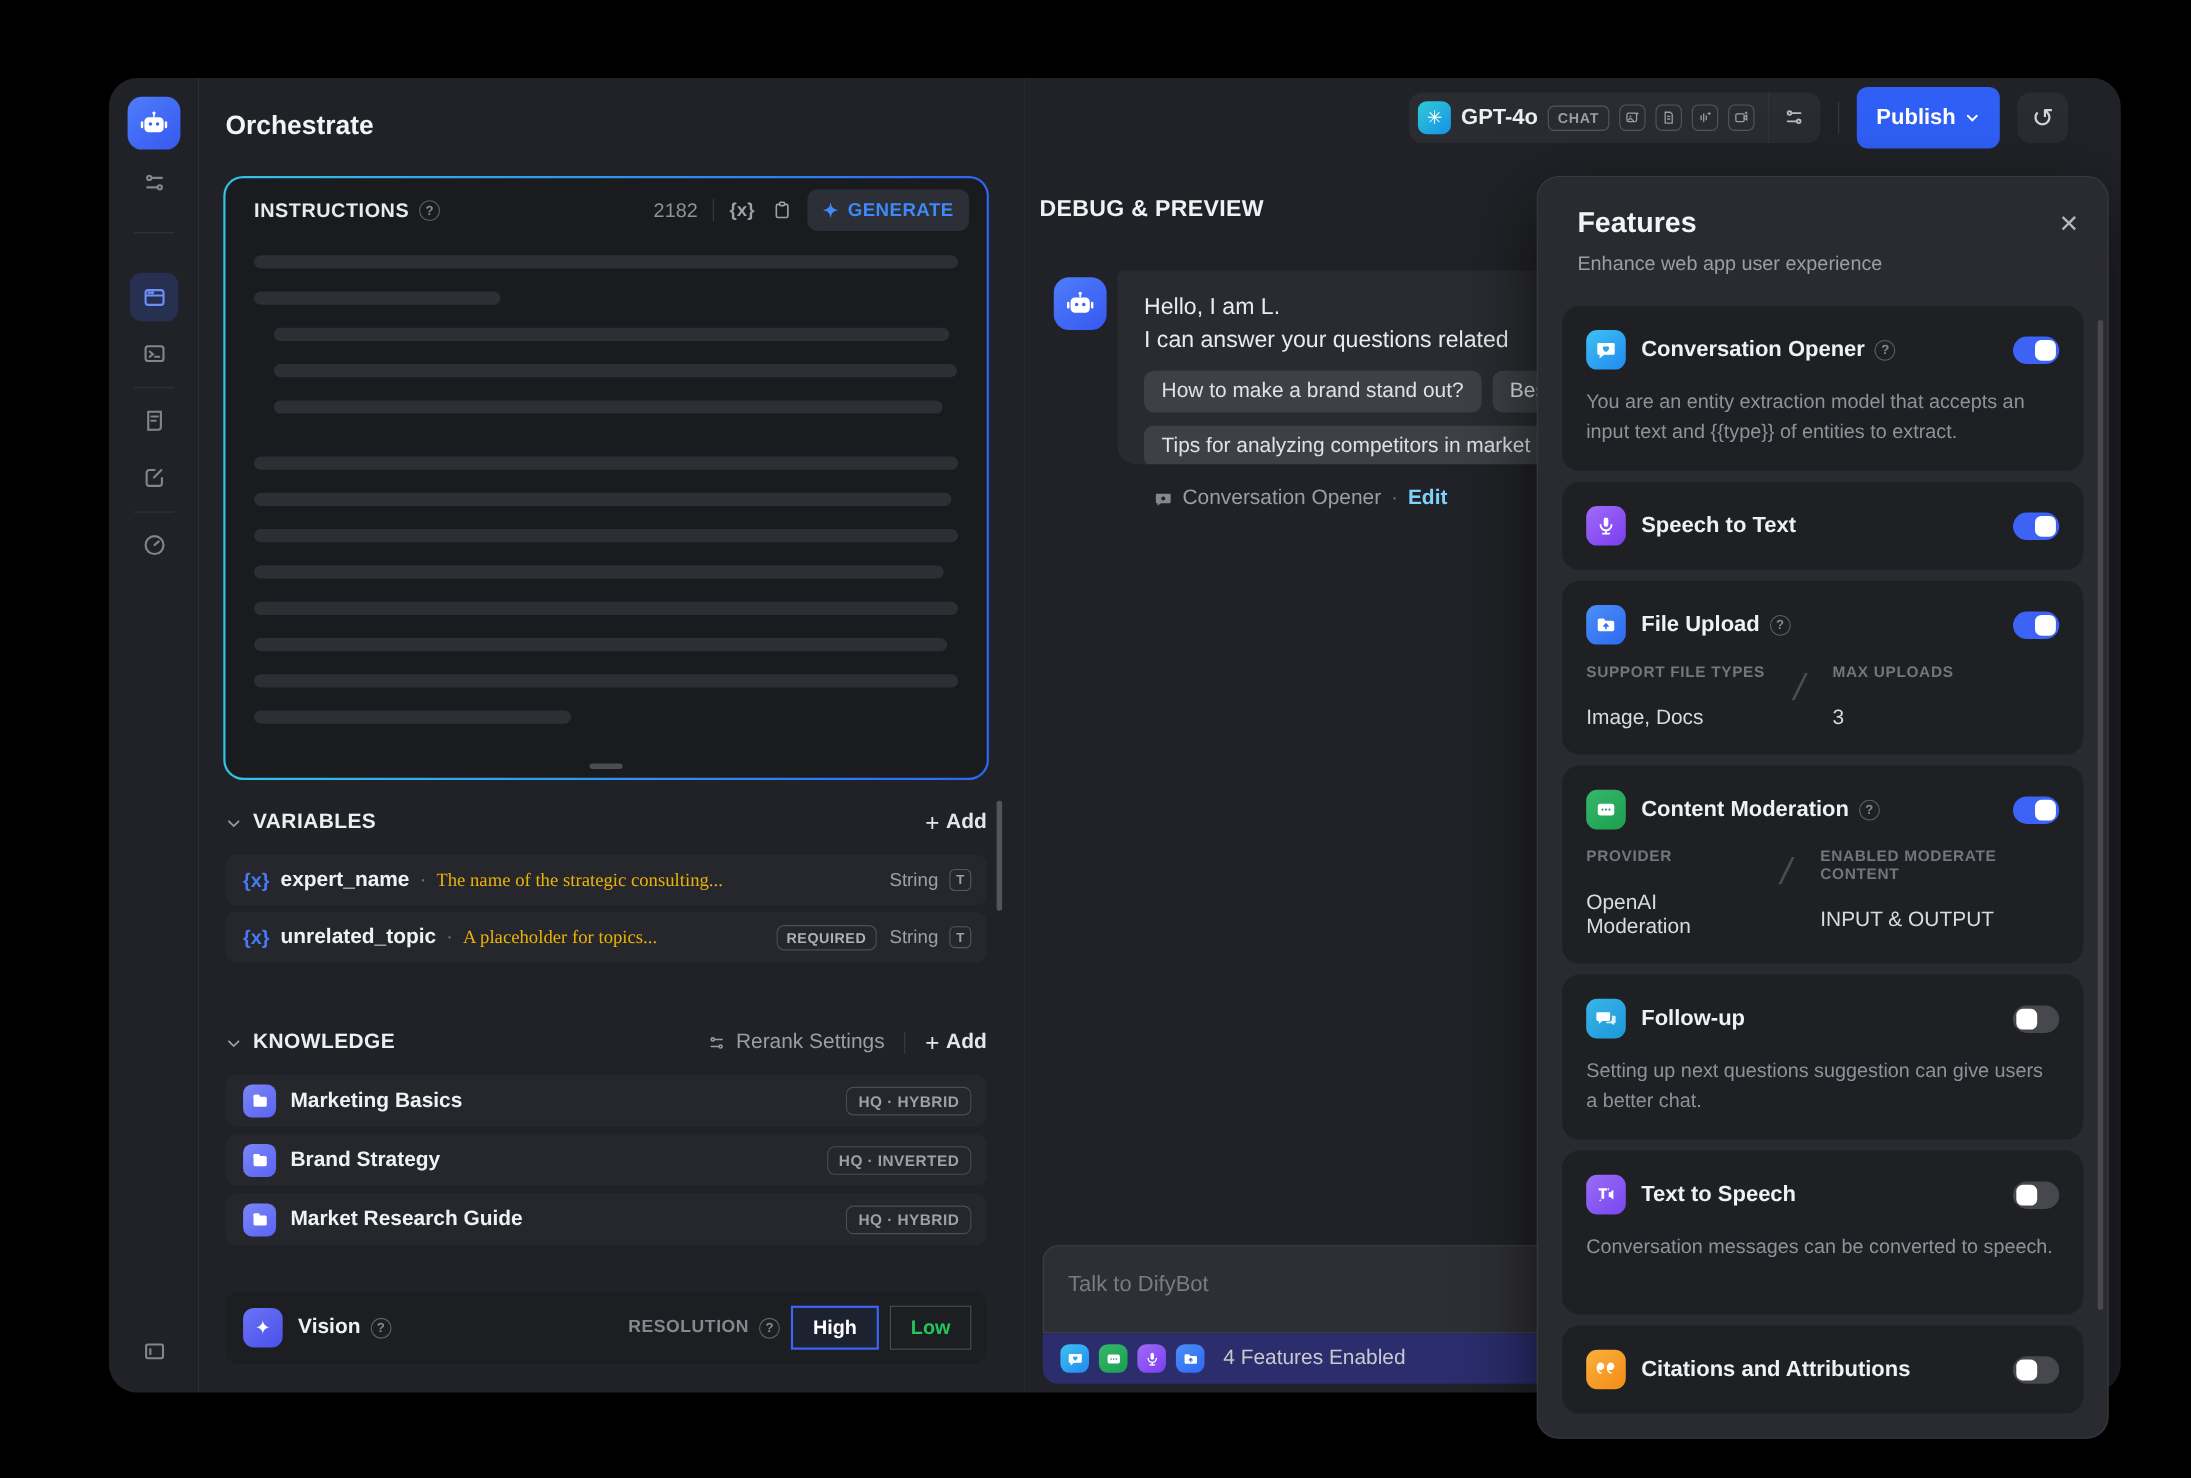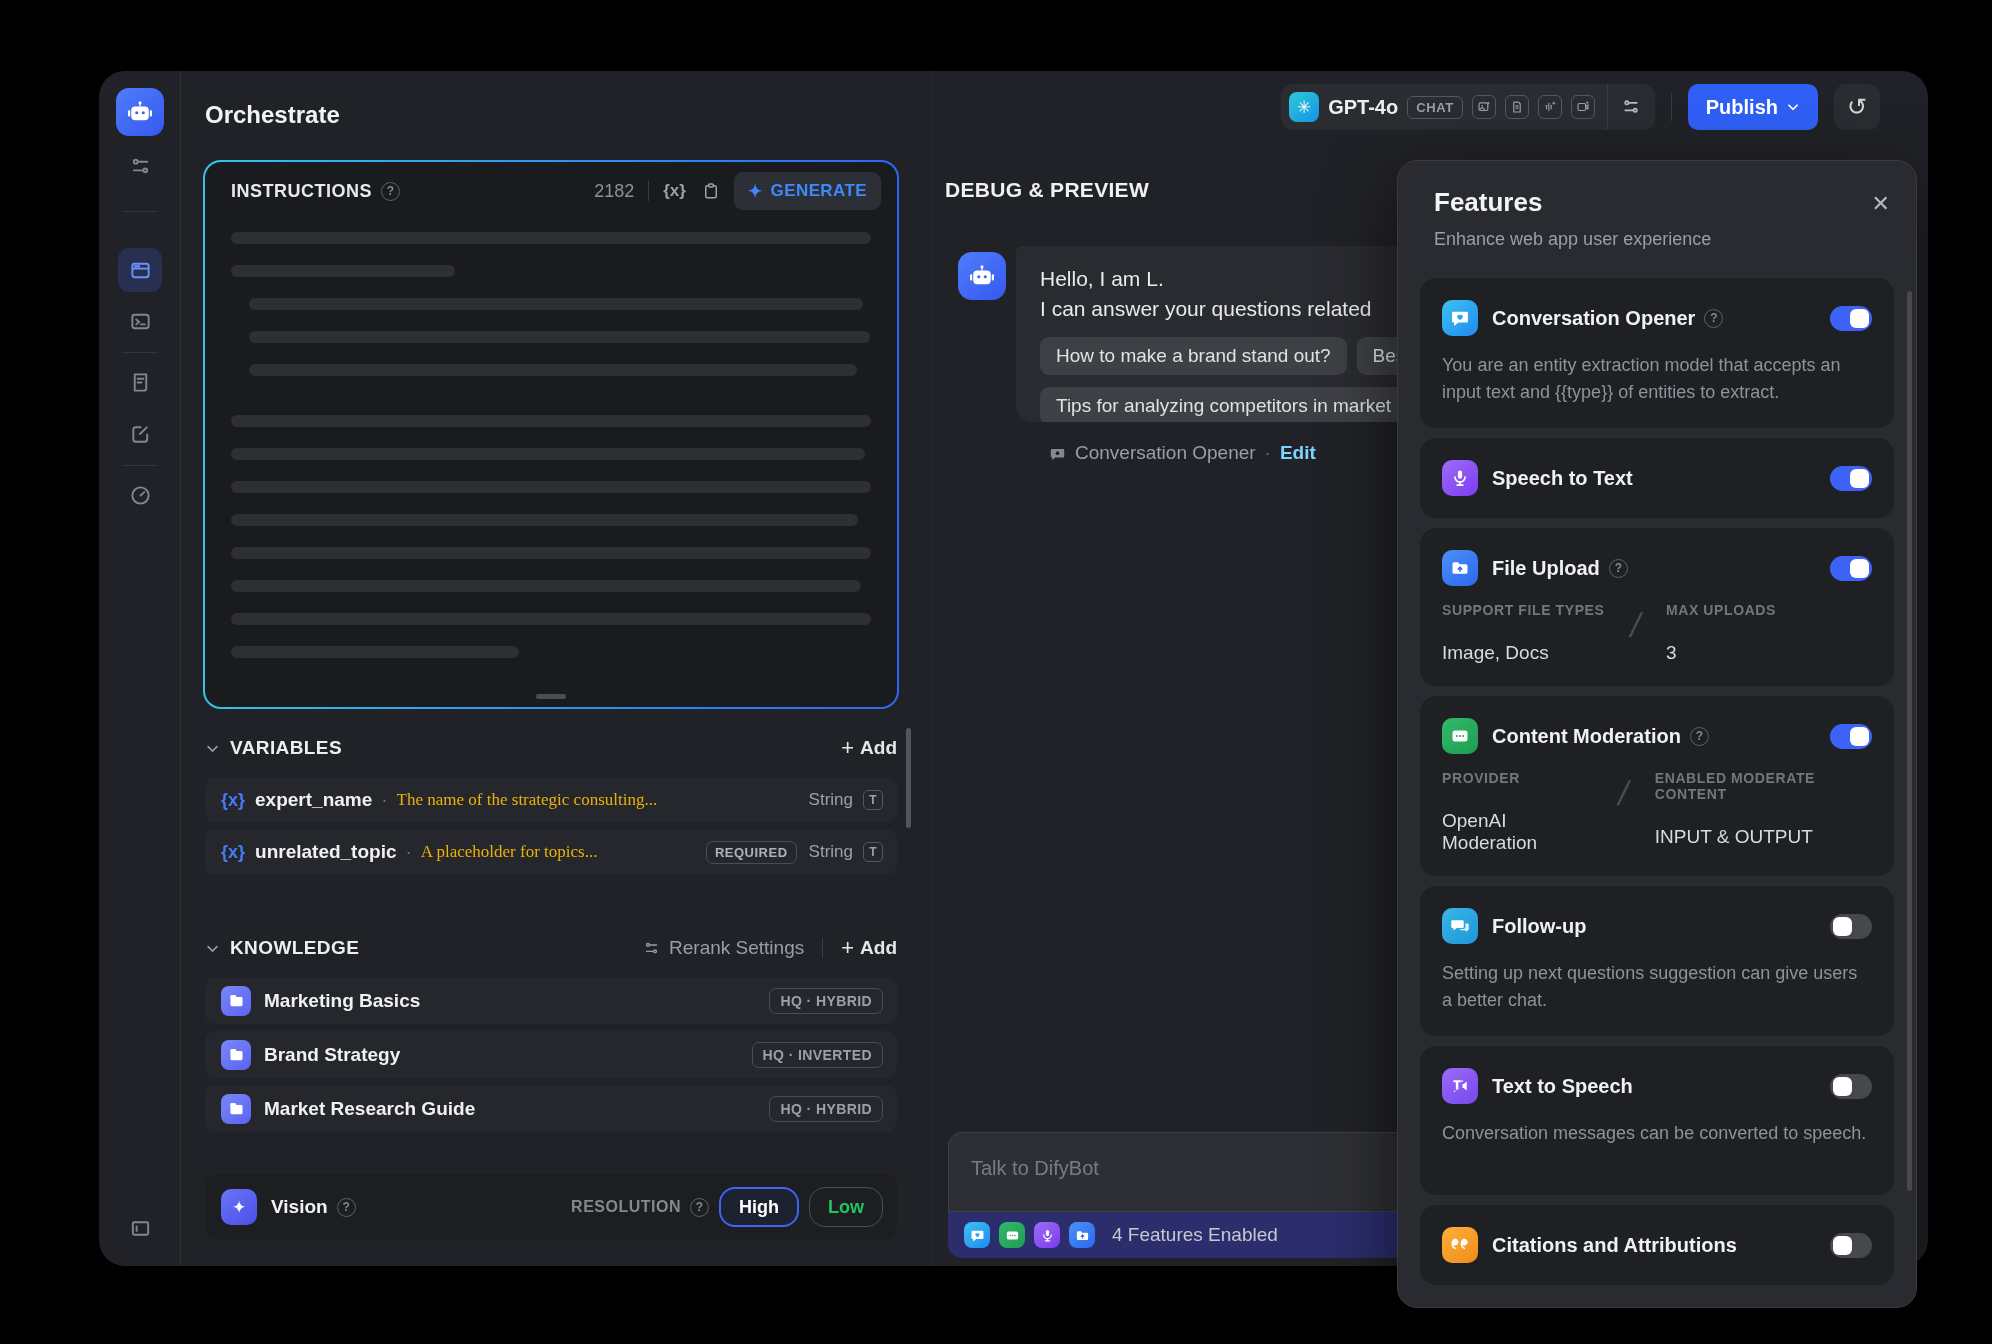--- a/index.html
+++ b/index.html
@@ -31,21 +31,21 @@
                 display:flex; align-items:center; justify-content:center; color:#fff; font-size:17px; }
   .model-name { color:#eceef0; font-size:20px; font-weight:600; }
   .mode-badge { border:1px solid #55575e; border-radius:6px; color:#9b9ea6; font-size:13px; font-weight:700;
                 letter-spacing:.6px; padding:3px 8px; }
   .cap-icon { width:24px; height:24px; border:1px solid #55575e; border-radius:6px; color:#9b9ea6;
               display:flex; align-items:center; justify-content:center; }
   .cap-icon svg { width:14px; height:14px; }
   .model-cfg-btn { height:46px; width:48px; background:#2b2c31; border-radius:0 12px 12px 0;
                    border-left:1px solid #3a3b41; display:flex; align-items:center; justify-content:center; color:#b9bcc2; }
   .hdr-div { width:1px; height:28px; background:#3a3b41; margin:0 16px; }
-  .publish-btn { height:46px; background:#2f5ff5; border-radius:10px; color:#fff; font-size:20px; font-weight:600;
+  .publish-btn { height:56px; background:#2f5ff5; border-radius:10px; color:#fff; font-size:20px; font-weight:600;
                  display:flex; align-items:center; gap:8px; padding:0 18px; border:none; cursor:pointer; }
   .history-btn { width:46px; height:46px; margin-left:16px; background:#2b2c31; border-radius:12px;
                  color:#d3d5d9; font-size:24px; display:flex; align-items:center; justify-content:center; }
 
   
   .instr-wrap { position:absolute; left:104px; top:89px; width:696px; height:549px; border-radius:18px;
                 background:linear-gradient(90deg,#34c3e6,#2e66f5); padding:2px; }
   .instr { width:100%; height:100%; background:#1a1b1f; border-radius:16px; position:relative; overflow:hidden; }
   .instr-hdr { display:flex; align-items:center; height:58px; padding:0 16px 0 26px; }
   .instr-title { color:#e9eaec; font-size:18px; font-weight:700; letter-spacing:.5px; }
@@ -94,21 +94,21 @@
   .know-name { color:#f0f1f3; font-size:19px; font-weight:600; flex:1; }
   .hq-badge { border:1px solid #4b4d53; border-radius:7px; color:#9da0a6; font-size:14px; font-weight:600;
               letter-spacing:.4px; padding:4px 10px; }
 
   .vision-card { position:absolute; left:106px; top:1103px; width:692px; height:66px; background:#1d1e22;
                  border-radius:12px; display:flex; align-items:center; padding:0 14px 0 16px; }
   .vision-icon { width:36px; height:36px; border-radius:10px; background:linear-gradient(140deg,#6a74f6,#4a50e8);
                  display:flex; align-items:center; justify-content:center; color:#fff; font-size:17px; margin-right:14px; }
   .vision-title { color:#f0f1f3; font-size:19px; font-weight:700; }
   .res-label { color:#85888f; font-size:16px; letter-spacing:.5px; font-weight:600; }
-  .res-btn { height:40px; border-radius:16px; font-size:18px; font-weight:600; padding:0 18px;
+  .res-btn { height:40px; border-radius:0; font-size:18px; font-weight:600; padding:0 18px;
              display:flex; align-items:center; margin-left:10px; }
   .res-btn.sel { border:2px solid #3e63f5; background:#1c2230; color:#fff; }
   .res-btn.unsel { border:1px solid #4b4d53; background:transparent; color:#22c55e; }
 
   .pane-scroll { position:absolute; left:807px; top:657px; width:5px; height:100px; border-radius:3px; background:#53555b; }
   .pane-div { position:absolute; left:832px; top:0; width:1px; height:100%; background:rgba(255,255,255,.045); }
 
   
   .debug-title { position:absolute; left:846px; top:107px; font-size:21px; font-weight:700; color:#f0f1f3; letter-spacing:.3px; }
   .avatar { position:absolute; left:859px; top:181px; width:48px; height:48px; border-radius:14px;

